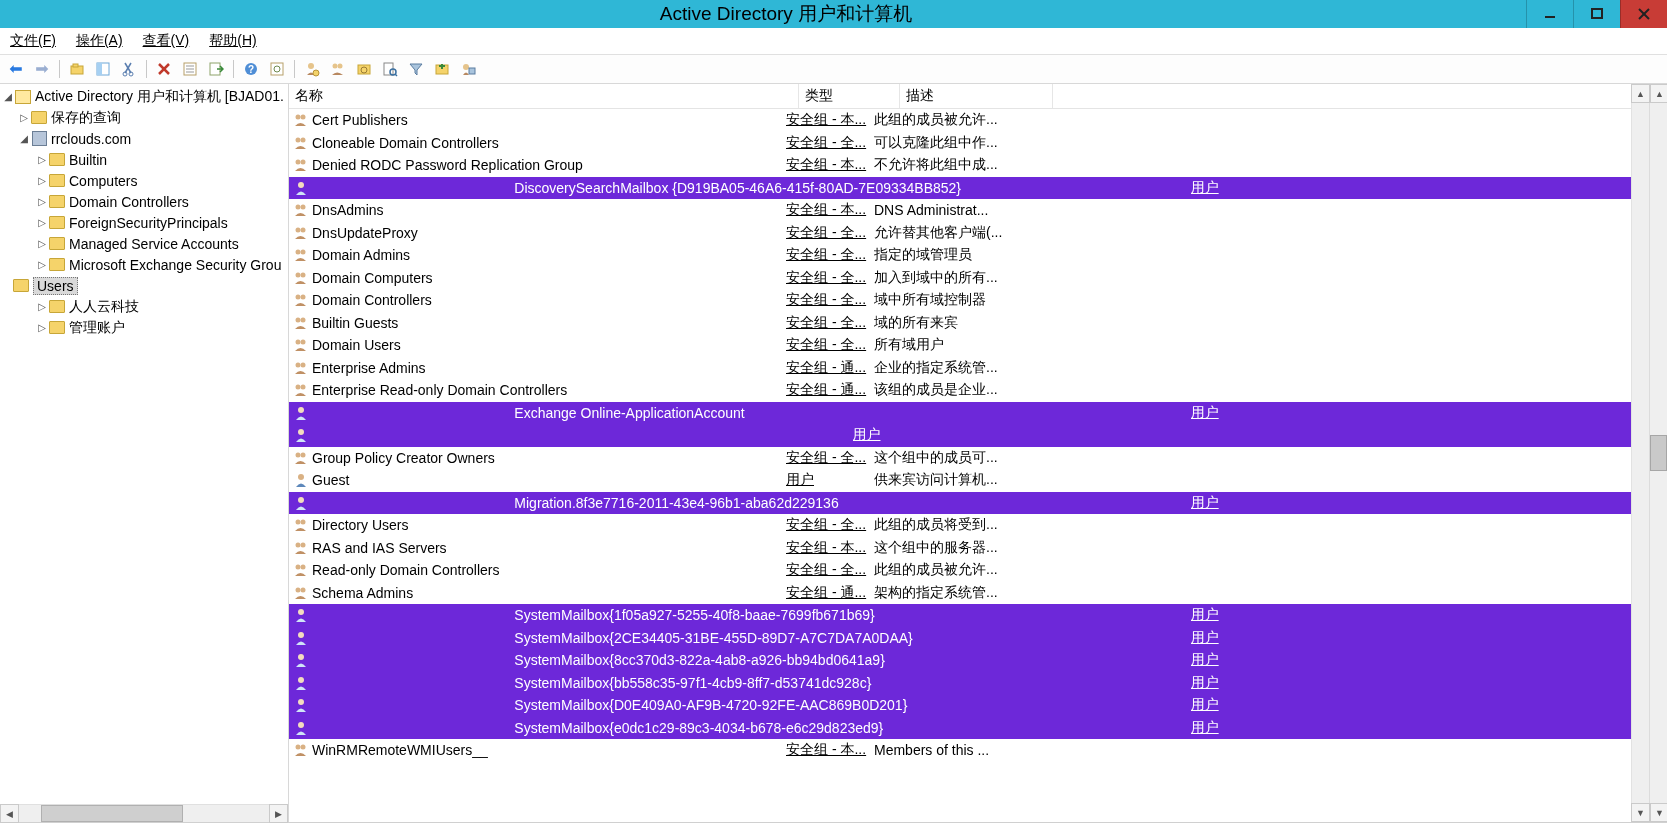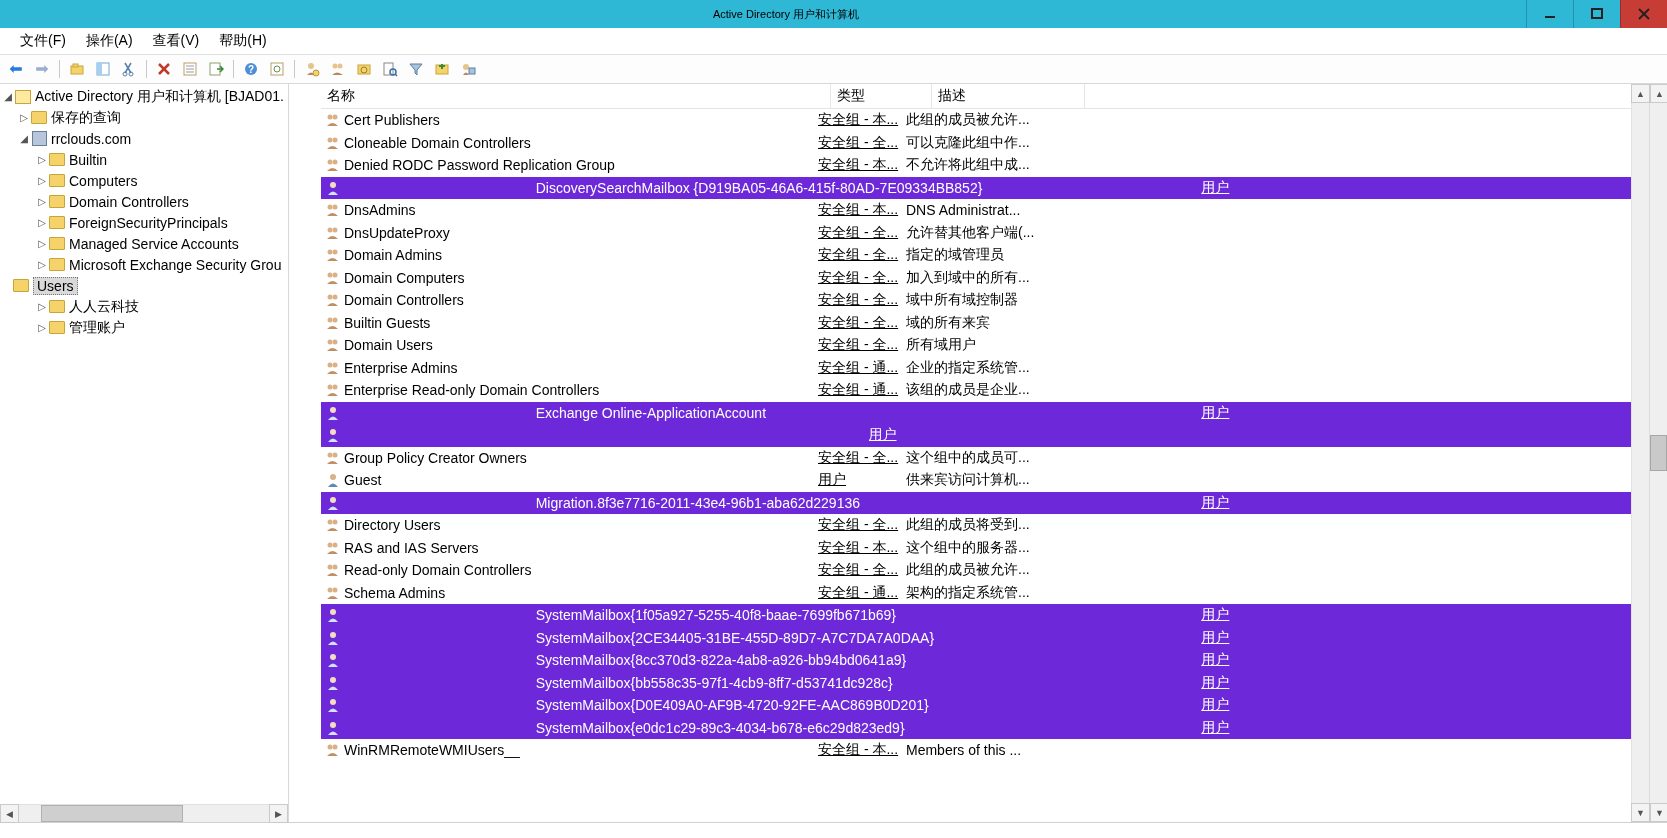--- a/index.html
+++ b/index.html
@@ -17,21 +17,21 @@
   .title-bar {
     height: 28px;
     background: #2fb7d6;
     display: flex;
     align-items: center;
     position: relative;
   }
   .title-bar .title-text {
     flex: 1;
     text-align: center;
-    font-size: 11px;
+    font-size: 19px;
     color: #000;
   }
   .win-buttons {
     display: flex;
     height: 100%;
   }
   .win-btn {
     width: 46px;
     height: 28px;
     display: flex;
@@ -46,23 +46,24 @@
     background: #c83c36;
     color: #222;
     border-left:1px solid #9a2d28;
   }
   
   .menu-bar {
     height: 26px;
     background: #fff;
     display: flex;
     align-items: center;
-    padding: 0 12px;
+    padding: 0 2px;
     border-bottom: 1px solid #e0e0e0;
     gap:4px;
+    text-decoration:underline;
   }
   .menu-bar .menu-item {
     padding: 2px 8px;
     font-size: 14px;
   }
   
   .toolbar {
     height: 28px;
     background: #fdfdfd;
     border-bottom: 1px solid #d8d8d8;
@@ -174,21 +175,20 @@
   }
   .tree-hscroll .hs-track{flex:1;background:#efefef;position:relative;height:17px;}
   .tree-hscroll .hs-thumb{position:absolute;left:22px;top:0;width:140px;height:15px;background:#cfcfcf;border:1px solid #b0b0b0;}
   
   .list-pane {
     flex: 1;
     display: flex;
     flex-direction: column;
     position:relative;
     min-width:0;
-    margin-left:32px;
   }
   .list-header {
     height: 24px;
     display: flex;
     background: #fff;
     border-bottom: 1px solid #e4e4e4;
     font-size:14px;
   }
   .list-header .col {
     border-right: 1px solid #e6e6e6;

